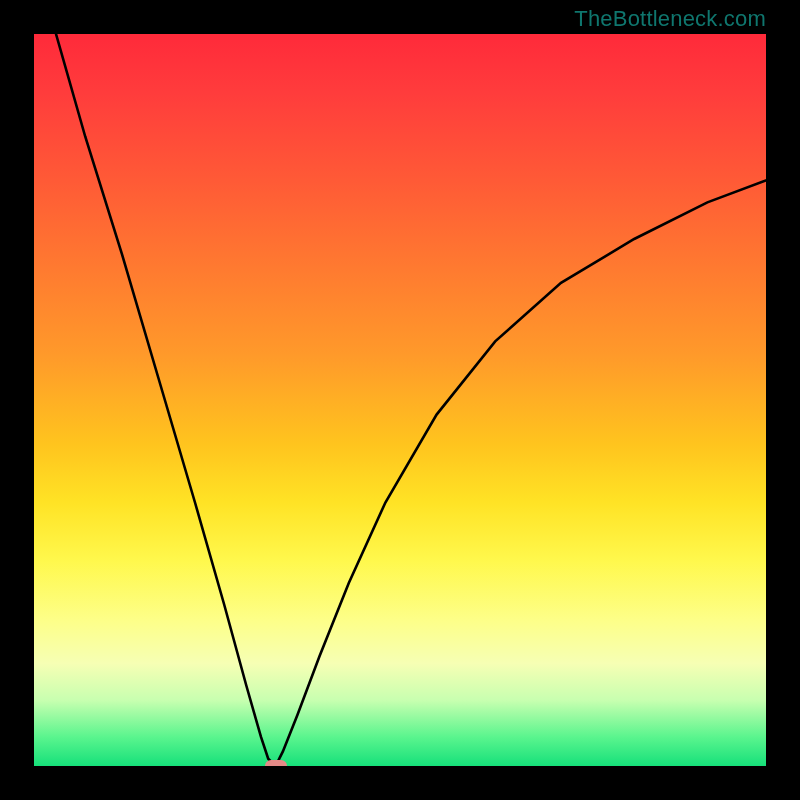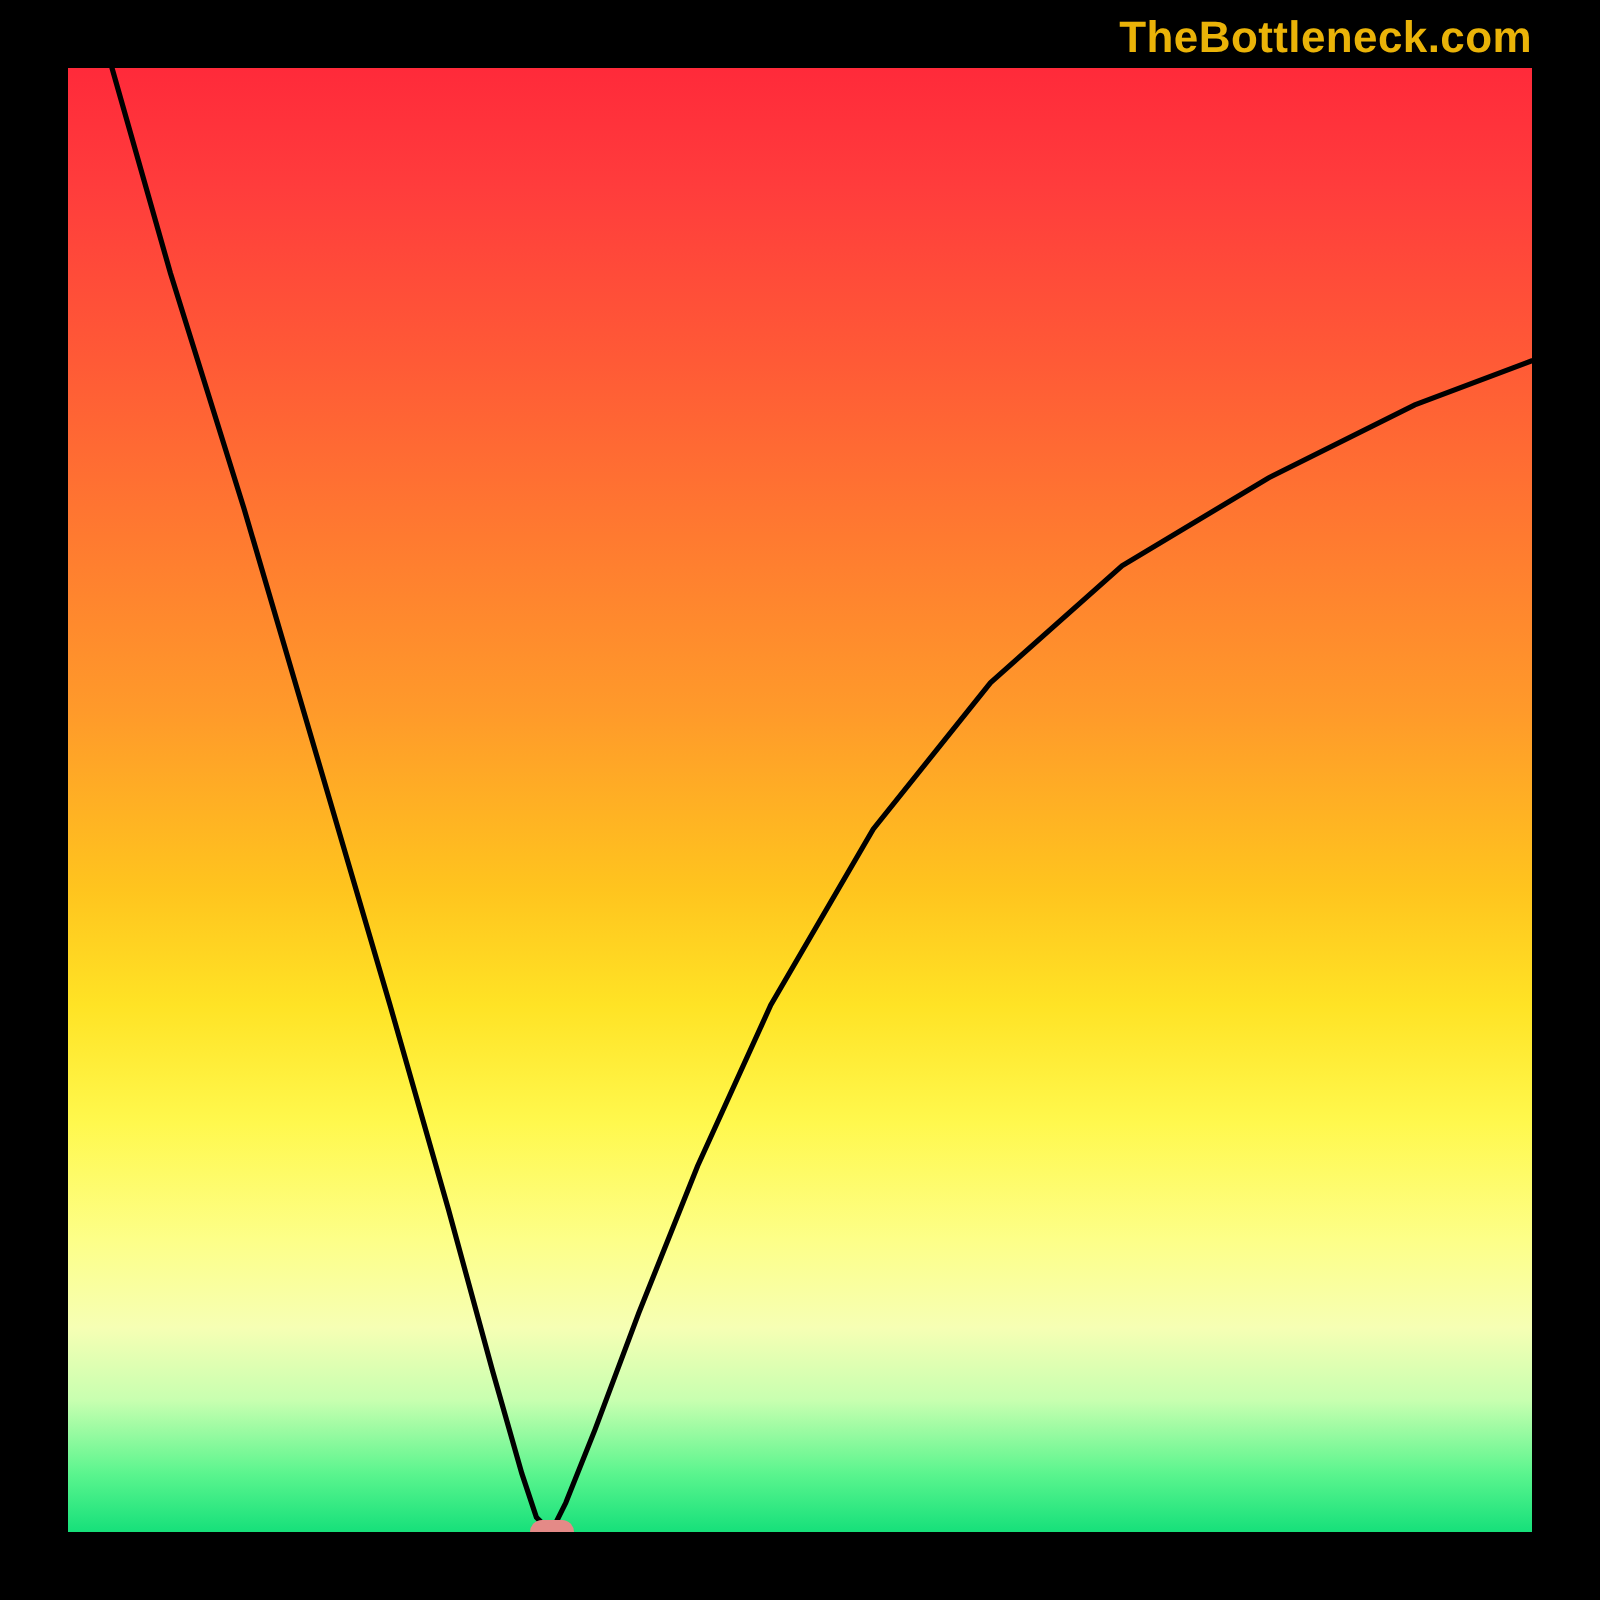--- a/index.html
+++ b/index.html
@@ -53,25 +53,24 @@
     width: 22px;
     height: 12px;
     border-radius: 6px;
     background: #e48a87;
     transform: translate(-50%, -50%);
   }
   .watermark {
     position: absolute;
     top: 6px;
     right: 34px;
-    color: #eab308;
+    color: #0f766e;
     font-size: 22px;
     letter-spacing: 0.2px;
     user-select: none;
-    font-weight: bold;
   }
 </style>
 </head>
 <body>
 
 <div class="stage">
   <div class="plot-area">
     <div class="gradient"></div>
     <svg class="curve-svg" viewBox="0 0 732 732" preserveAspectRatio="none">
       <path fill="none" stroke="#000" stroke-width="2.6" stroke-linecap="round" d="M22.0 0.0 L51.2 102.5 L87.8 219.6 L124.4 344.0 L161.0 468.5 L190.3 571.0 L212.3 651.5 L226.9 702.7 L234.2 724.7 L241.6 732.0"></path>

